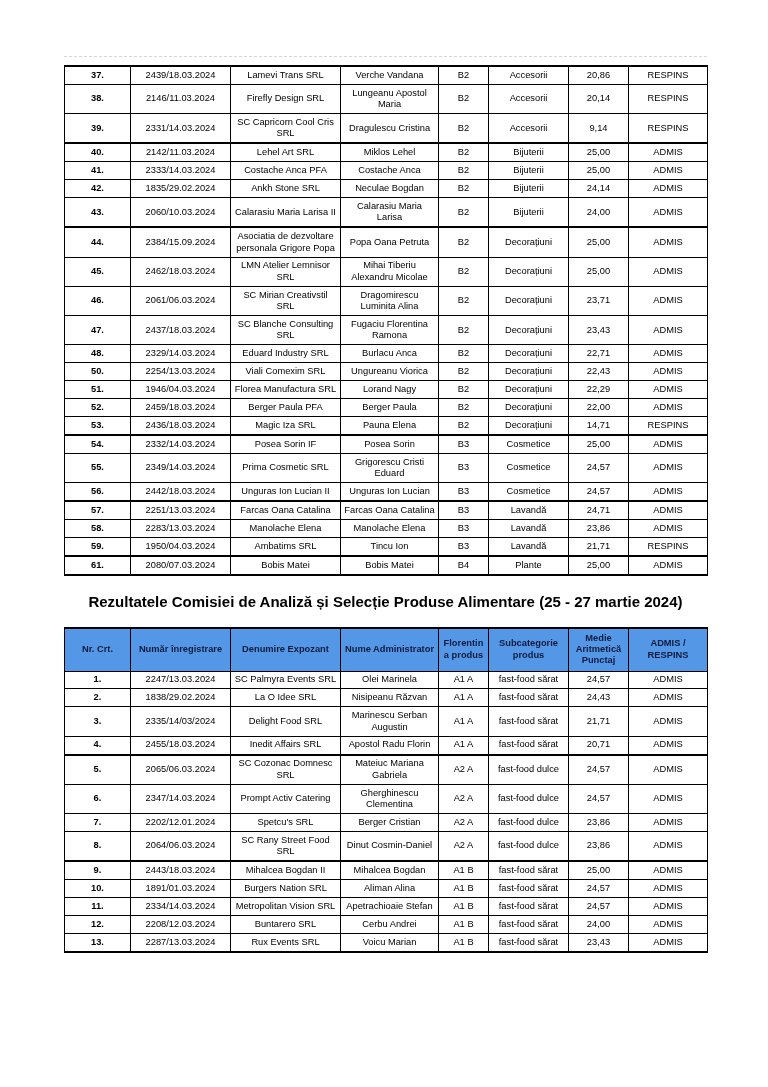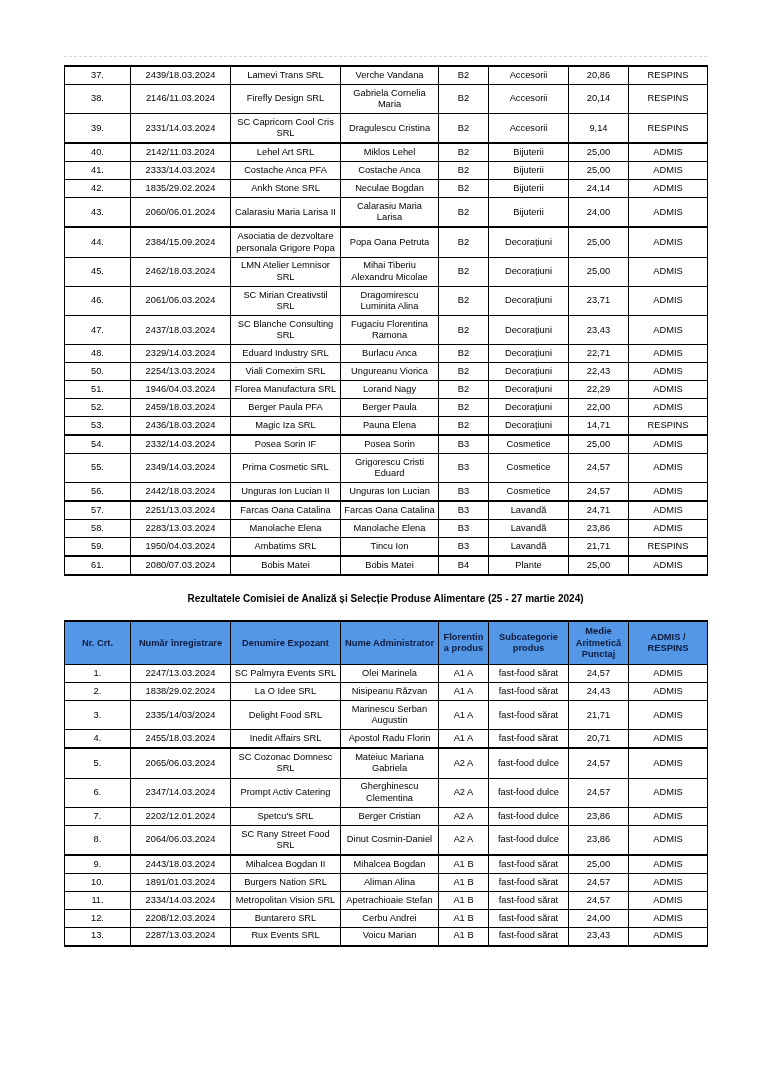--- a/index.html
+++ b/index.html
@@ -41,21 +41,21 @@
   }
   table.doc-table td, table.doc-table th {
     border: 1px solid #000;
     text-align: center;
     vertical-align: middle;
     padding: 2.8px 3px;
     overflow-wrap: break-word;
     word-wrap: break-word;
   }
   table.doc-table td:first-child {
-    font-weight: 400;
+    font-weight: 700;
   }
   table.doc-table tr.thick-top td {
     border-top-width: 2.5px;
     margin-top: 40px;
   }
   table.doc-table thead th {
     background: var(--header-bg, #5497e6);
     color: var(--header-fg, #0d1b3e);
     font-weight: 700;
     padding: 4px 3px;
@@ -66,21 +66,21 @@
   col.c2 { width: 110px; }
   col.c3 { width: 98px; }
   col.c4 { width: 50px; }
   col.c5 { width: 80px; }
   col.c6 { width: 60px; }
   col.c7 { width: 79px; }
   .section-title {
     width: 643px;
     text-align: center;
     font-weight: 700;
-    font-size: 10px;
+    font-size: 15px;
     line-height: 1.25;
     margin: 17px 0 15px 0;
   }
 </style>
 </head>
 <body>
 
 <div class="page">
   <div class="page-cut-line"></div>
 
@@ -103,21 +103,21 @@
           <td>Verche Vandana</td>
           <td>B2</td>
           <td>Accesorii</td>
           <td>20,86</td>
           <td>RESPINS</td>
         </tr>
         <tr>
           <td>38.</td>
           <td>2146/11.03.2024</td>
           <td>Firefly Design SRL</td>
-          <td>Gabriela Cornelia Maria</td>
+          <td>Lungeanu Apostol Maria</td>
           <td>B2</td>
           <td>Accesorii</td>
           <td>20,14</td>
           <td>RESPINS</td>
         </tr>
         <tr>
           <td>39.</td>
           <td>2331/14.03.2024</td>
           <td>SC Capricorn Cool Cris SRL</td>
           <td>Dragulescu Cristina</td>
@@ -151,21 +151,21 @@
           <td>1835/29.02.2024</td>
           <td>Ankh Stone SRL</td>
           <td>Neculae Bogdan</td>
           <td>B2</td>
           <td>Bijuterii</td>
           <td>24,14</td>
           <td>ADMIS</td>
         </tr>
         <tr>
           <td>43.</td>
-          <td>2060/06.01.2024</td>
+          <td>2060/10.03.2024</td>
           <td>Calarasiu Maria Larisa II</td>
           <td>Calarasiu Maria Larisa</td>
           <td>B2</td>
           <td>Bijuterii</td>
           <td>24,00</td>
           <td>ADMIS</td>
         </tr>
         <tr class="thick-top">
           <td>44.</td>
           <td>2384/15.09.2024</td>

